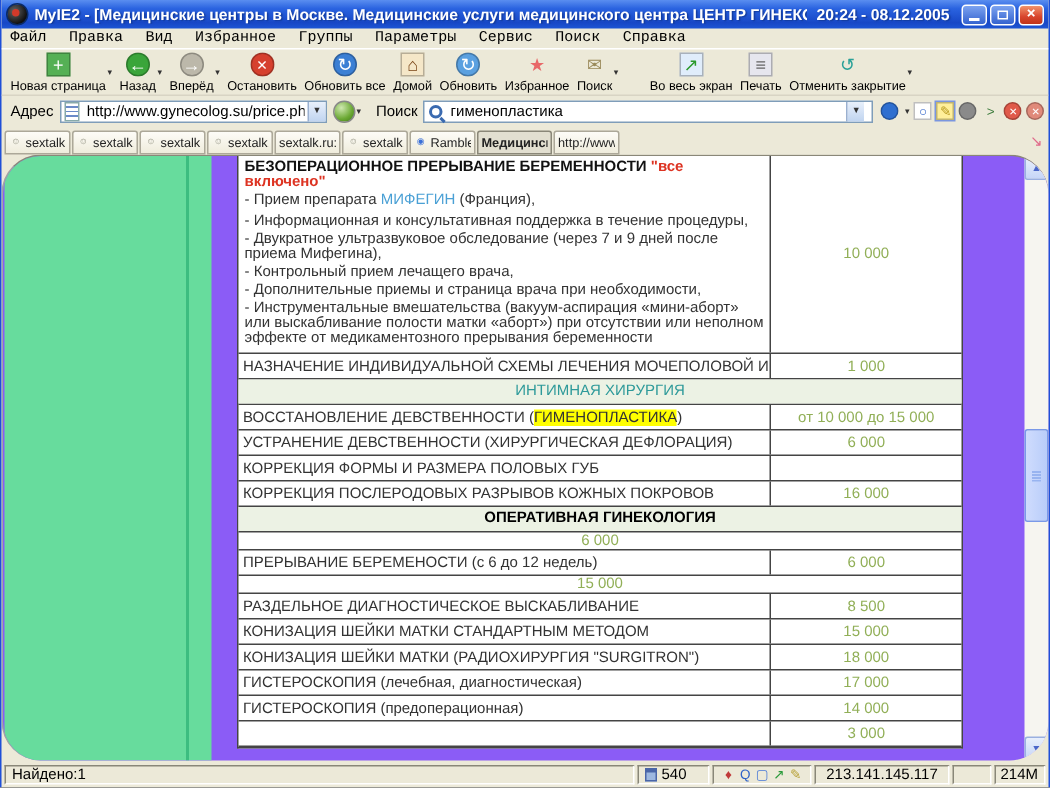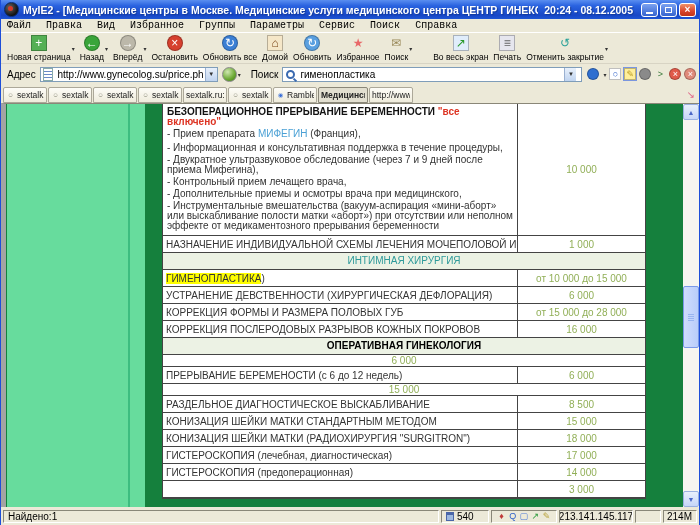--- a/index.html
+++ b/index.html
@@ -52,22 +52,22 @@
   
   .tabbar{height:19px;flex:0 0 19px;display:flex;align-items:flex-end;padding-left:2px;position:relative;}
   .tab{width:44px;height:16px;margin-right:1px;border:1px solid #aca899;border-radius:2px 2px 0 0;
     background:linear-gradient(180deg,#fdfcf7,#efecdc);display:flex;align-items:center;padding:0 2px;
     font-size:8.5px;color:#222;overflow:hidden;box-sizing:border-box;}
   .tab .tlbl{white-space:nowrap;overflow:hidden;}
   .tab.active{background:#e2dfd0;border-color:#8a8778;font-weight:bold;width:50px;}
   .tab .ic{margin-right:2px;flex:0 0 auto;}
   .tabbar-end-ic{position:absolute;right:4px;bottom:3px;color:#e06a8a;font-size:10px;}
   
-  .viewport{height:404px;flex:0 0 404px;background:#15803d;position:relative;border-top:1px solid #8a8778;
-    border-left:5px solid #a3a3a3;box-sizing:border-box;overflow:hidden;}
+  .viewport{height:404px;flex:0 0 404px;background:#8b5cf6;position:relative;border-top:1px solid #8a8778;
+    border-left:1px solid #a3a3a3;box-sizing:border-box;overflow:hidden;border-radius:26px;}
   .green-panel{position:absolute;left:1px;top:0;width:138px;height:100%;background:var(--panel-green,#67dc9d);}
   .green-divider{position:absolute;left:122px;top:0;width:2px;height:100%;background:#3dbd80;}
   .pricetable{position:absolute;left:156px;top:0;width:484px;border:1px solid #444;border-top:none;box-sizing:border-box;background:#fff;}
   .row{display:flex;border-bottom:1px solid #444;font-size:10px;color:#333;}
   .svc{width:355px;border-right:1px solid #444;box-sizing:border-box;padding:0 3px;display:flex;align-items:center;
     height:16px;white-space:nowrap;overflow:hidden;}
   .price{flex:1;display:flex;align-items:center;justify-content:center;color:var(--price-green,#91af57);}
   .row-section .sect{width:100%;text-align:center;background:var(--section-bg,#ecf2e4);height:16px;line-height:16px;}
   .sect.teal{color:var(--section-teal,#2e9a9a);}
   .sect.boldblk{color:#000;font-weight:bold;}
@@ -276,52 +276,52 @@
     <div class="green-panel"></div>
     <div class="green-divider"></div>
     <div class="pricetable" id="pricetable">
         <div class="row row-detail">
           <div class="svc">
             <p><span class="ttl">БЕЗОПЕРАЦИОННОЕ ПРЕРЫВАНИЕ БЕРЕМЕННОСТИ </span><span class="badge">"все включено"</span></p>
             <p class="sp"><span>- Прием препарата </span><span class="link">МИФЕГИН</span><span> (Франция),</span></p>
             <p><span>- Информационная и консультативная поддержка в течение процедуры,</span></p>
             <p><span>- Двукратное ультразвуковое обследование (через 7 и 9 дней после приема Мифегина),</span></p>
             <p><span>- Контрольный прием лечащего врача,</span></p>
-            <p><span>- Дополнительные приемы и осмотры врача при медицинского,</span></p>
+            <p><span>- Дополнительные приемы и страница врача при необходимости,</span></p>
             <p><span>- Инструментальные вмешательства (вакуум-аспирация «мини-аборт» или выскабливание полости матки «аборт») при отсутствии или неполном эффекте от медикаментозного прерывания беременности</span></p>
           </div>
           <div class="price">10 000</div>
         </div>
         <div class="row row-service">
           <div class="svc">
             <span>НАЗНАЧЕНИЕ ИНДИВИДУАЛЬНОЙ СХЕМЫ ЛЕЧЕНИЯ МОЧЕПОЛОВОЙ ИНФЕКЦИИ</span>
           </div>
           <div class="price">1 000</div>
         </div>
         <div class="row row-section">
           <div class="sect teal">ИНТИМНАЯ ХИРУРГИЯ</div>
         </div>
         <div class="row row-service">
           <div class="svc">
+            <span>ВОССТАНОВЛЕНИЕ ДЕВСТВЕННОСТИ (</span>
             <span class="hl">ГИМЕНОПЛАСТИКА</span>
             <span>)</span>
           </div>
           <div class="price">от 10 000 до 15 000</div>
         </div>
         <div class="row row-service">
           <div class="svc">
             <span>УСТРАНЕНИЕ ДЕВСТВЕННОСТИ (ХИРУРГИЧЕСКАЯ ДЕФЛОРАЦИЯ)</span>
           </div>
           <div class="price">6 000</div>
         </div>
         <div class="row row-service">
           <div class="svc">
             <span>КОРРЕКЦИЯ ФОРМЫ И РАЗМЕРА ПОЛОВЫХ ГУБ</span>
           </div>
-          <div class="price">от 15 000 до 28 000</div>
         </div>
         <div class="row row-service">
           <div class="svc">
             <span>КОРРЕКЦИЯ ПОСЛЕРОДОВЫХ РАЗРЫВОВ КОЖНЫХ ПОКРОВОВ</span>
           </div>
           <div class="price">16 000</div>
         </div>
         <div class="row row-section">
           <div class="sect boldblk">ОПЕРАТИВНАЯ ГИНЕКОЛОГИЯ</div>
         </div>
@@ -385,18 +385,18 @@
       <span class="trash"></span>
       <span>540</span>
     </span>
     <span class="cell" style="width:66px;" id="plugcell">
         <span class="plug" style="color: rgb(192, 58, 58);">♦</span>
         <span class="plug" style="color: rgb(47, 98, 200);">Q</span>
         <span class="plug" style="color: rgb(74, 122, 216);">▢</span>
         <span class="plug" style="color: rgb(42, 154, 58);">↗</span>
         <span class="plug" style="color: rgb(184, 162, 58);">✎</span>
       </span>
-    <span class="cell" style="width:74px;justify-content:center;">213.141.145.117</span>
+    <span class="cell" style="width:90px;justify-content:center;">213.141.145.117</span>
     <span class="cell" style="width:26px;"></span>
     <span class="cell" style="width:34px;justify-content:flex-end;">214M</span>
   </div>
 
 </div>
 
 </body></html>

